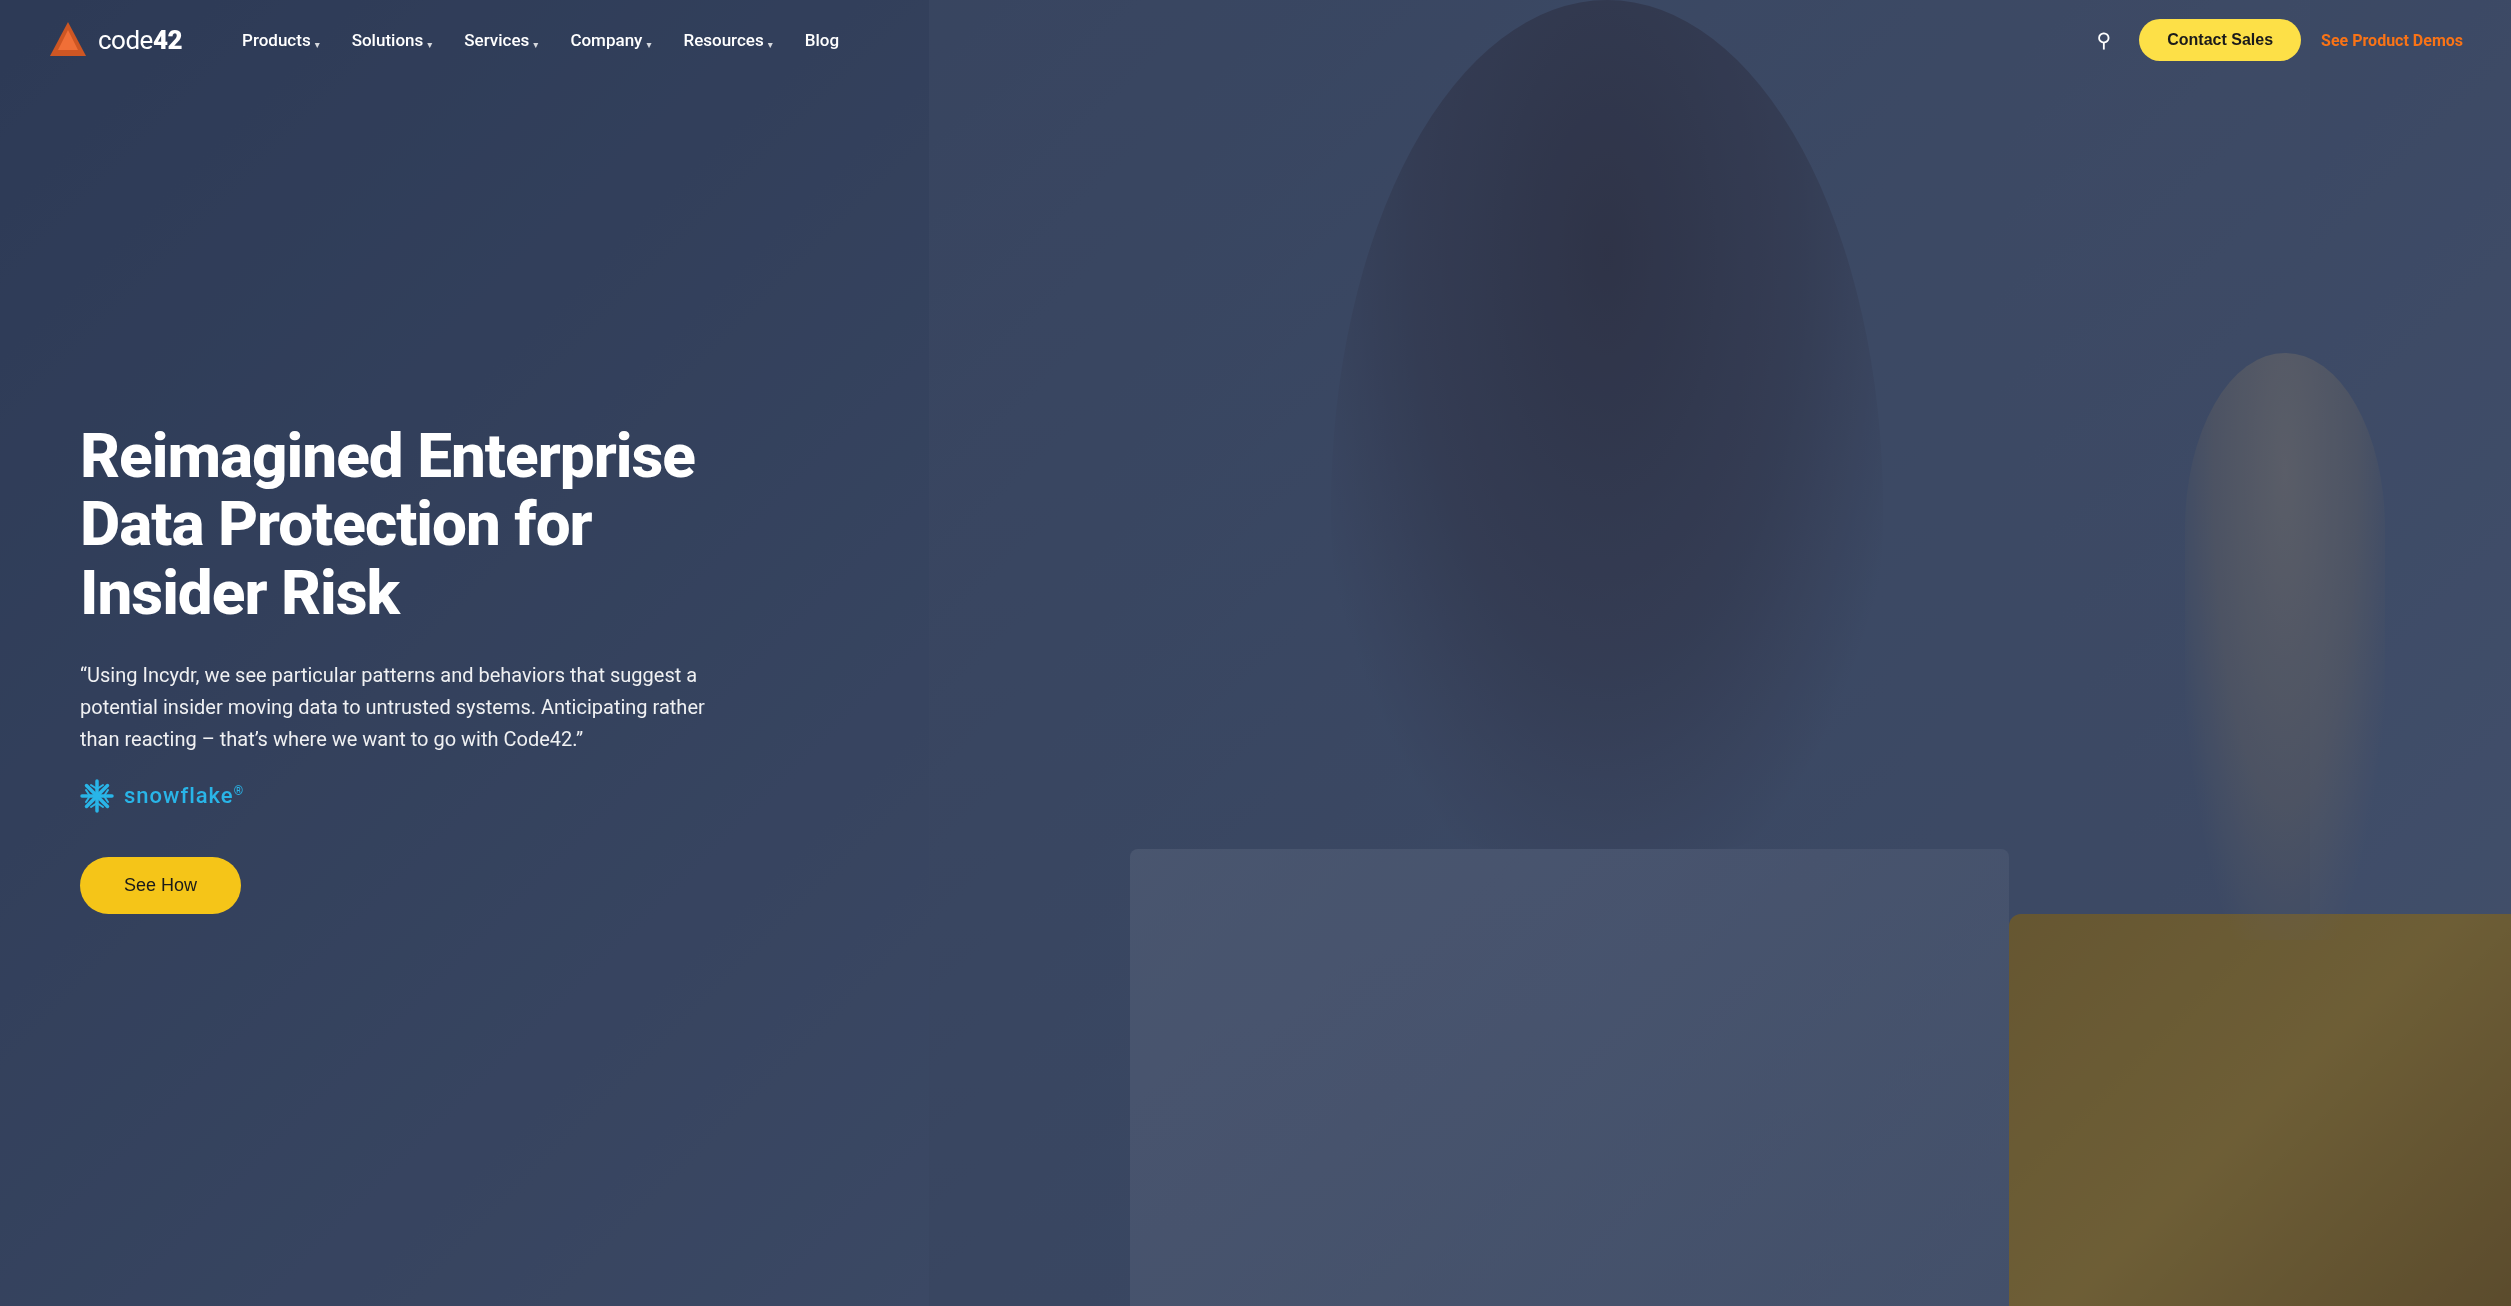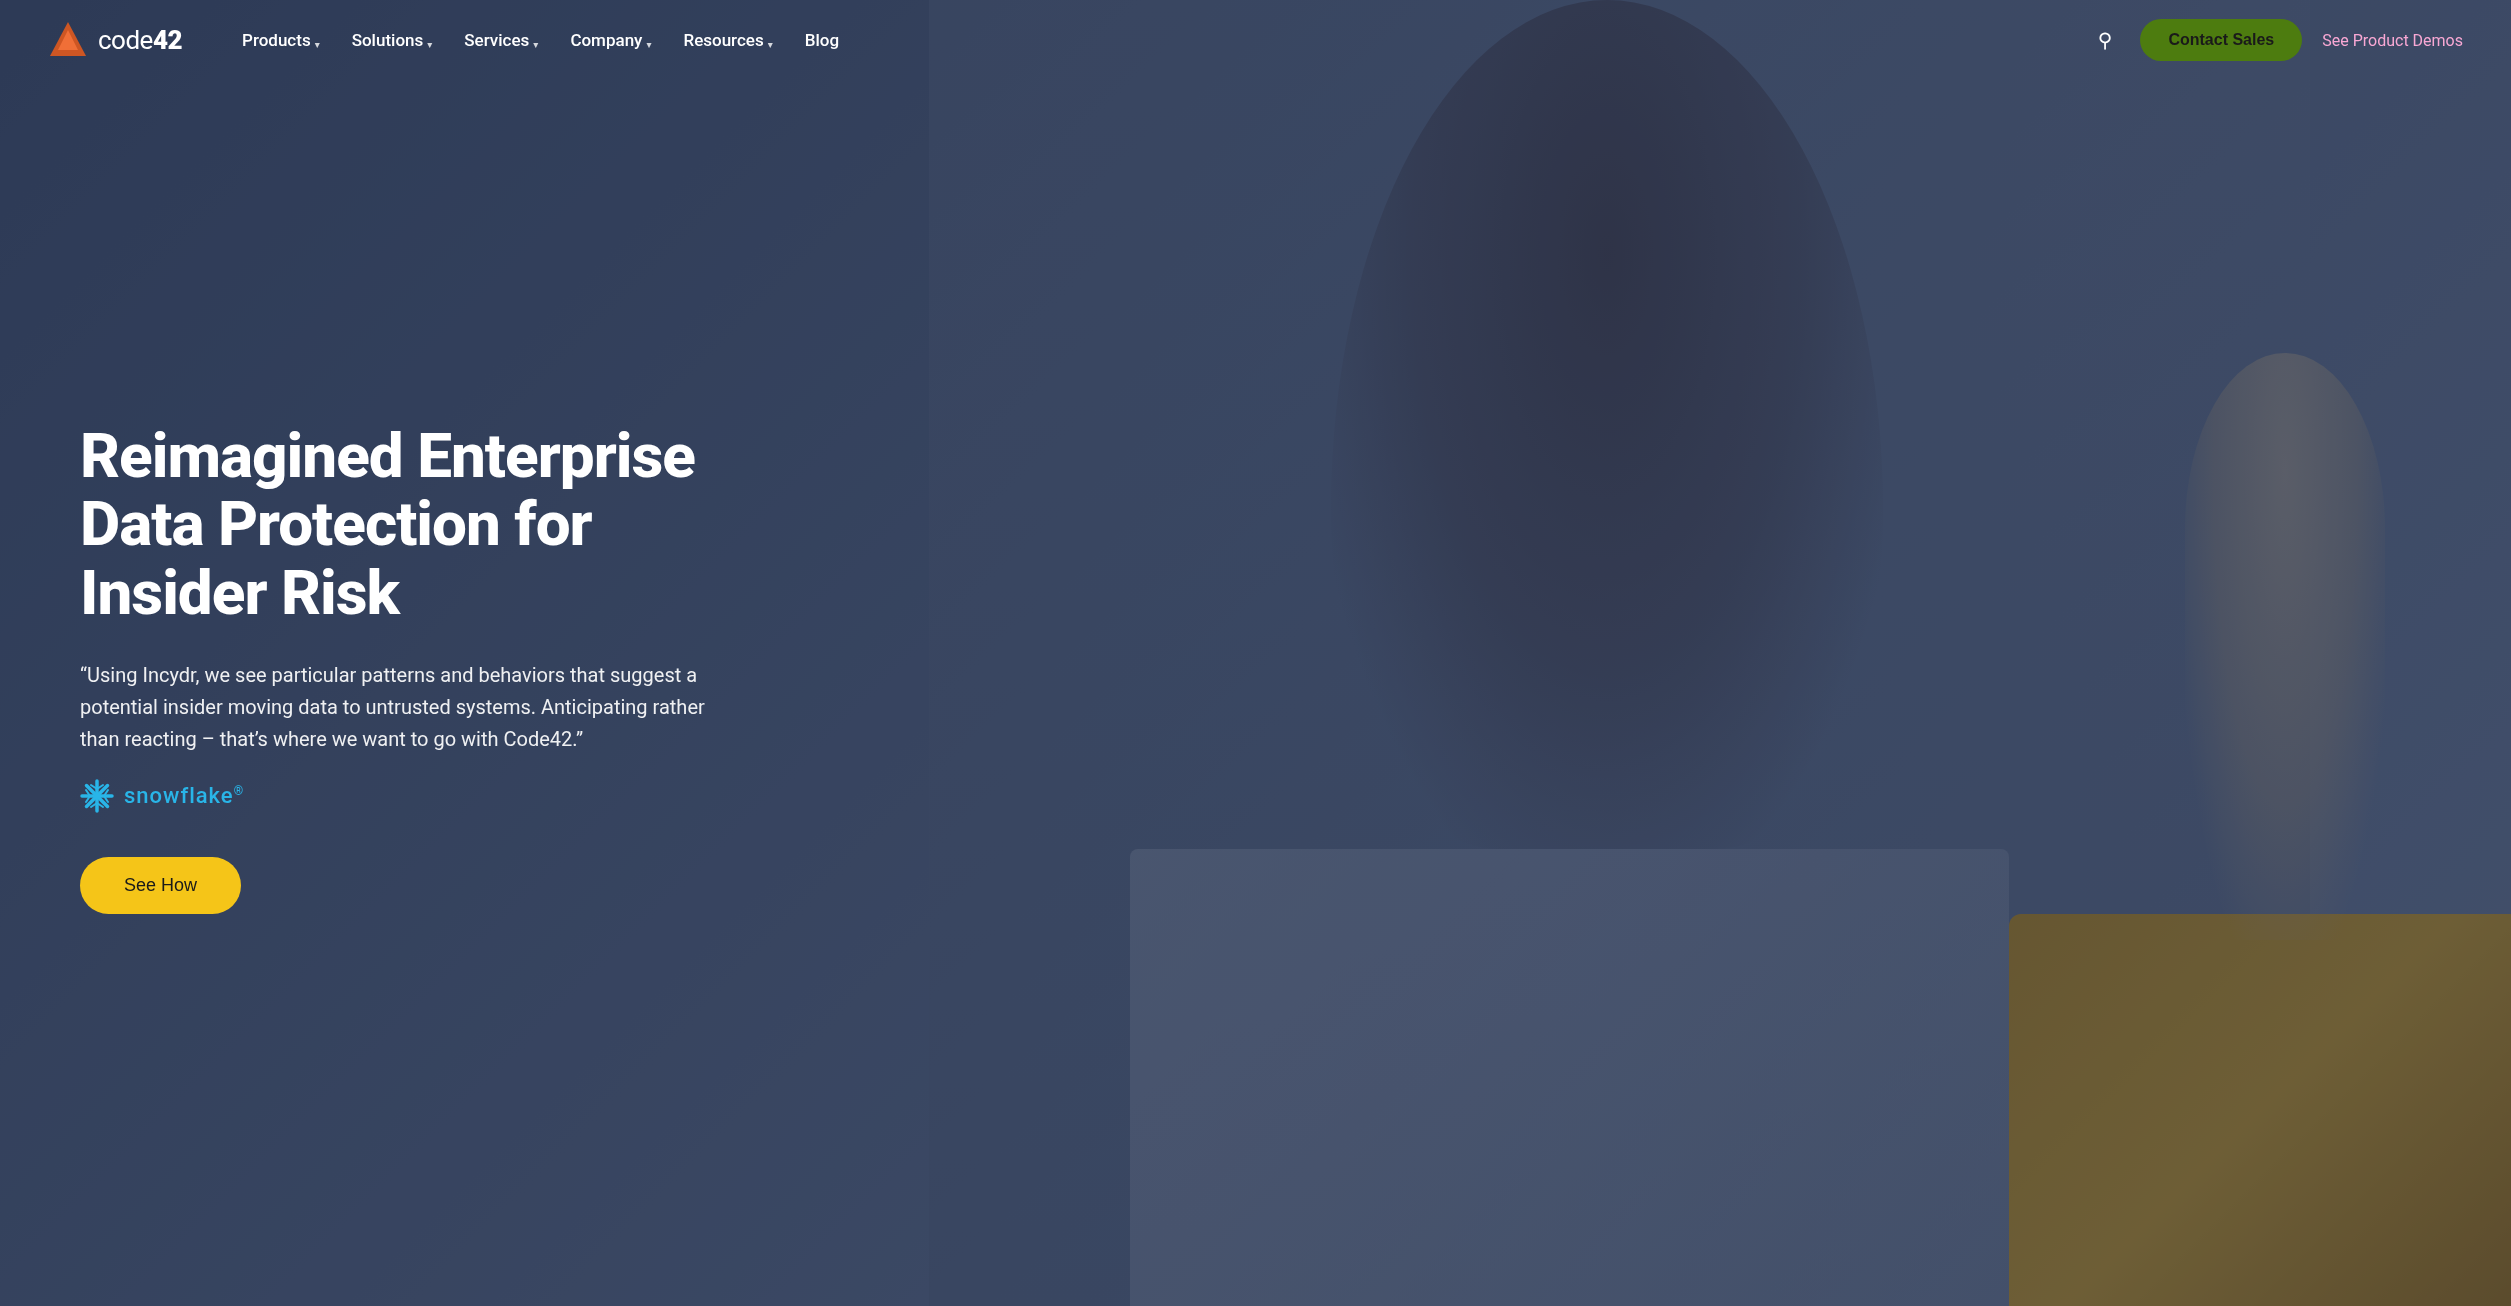--- a/index.html
+++ b/index.html
@@ -79,35 +79,35 @@
     }
 
     .search-icon {
       color: #fff;
       font-size: 20px;
       cursor: pointer;
       padding: 8px;
     }
 
     .btn-contact {
-      background: #4d7c0f;
+      background: #fde047;
       color: #1a1a1a;
       font-size: 16px;
       font-weight: 700;
       padding: 12px 28px;
       border-radius: 50px;
       border: none;
       cursor: pointer;
       white-space: nowrap;
     }
 
     .nav-demo-link {
-      color: #f9a8d4;
+      color: #f97316;
       font-size: 16px;
-      font-weight: 400;
+      font-weight: 700;
       cursor: pointer;
       white-space: nowrap;
     }
 
     
     .hero {
       position: relative;
       width: 100%;
       height: 100vh;
       display: flex;

